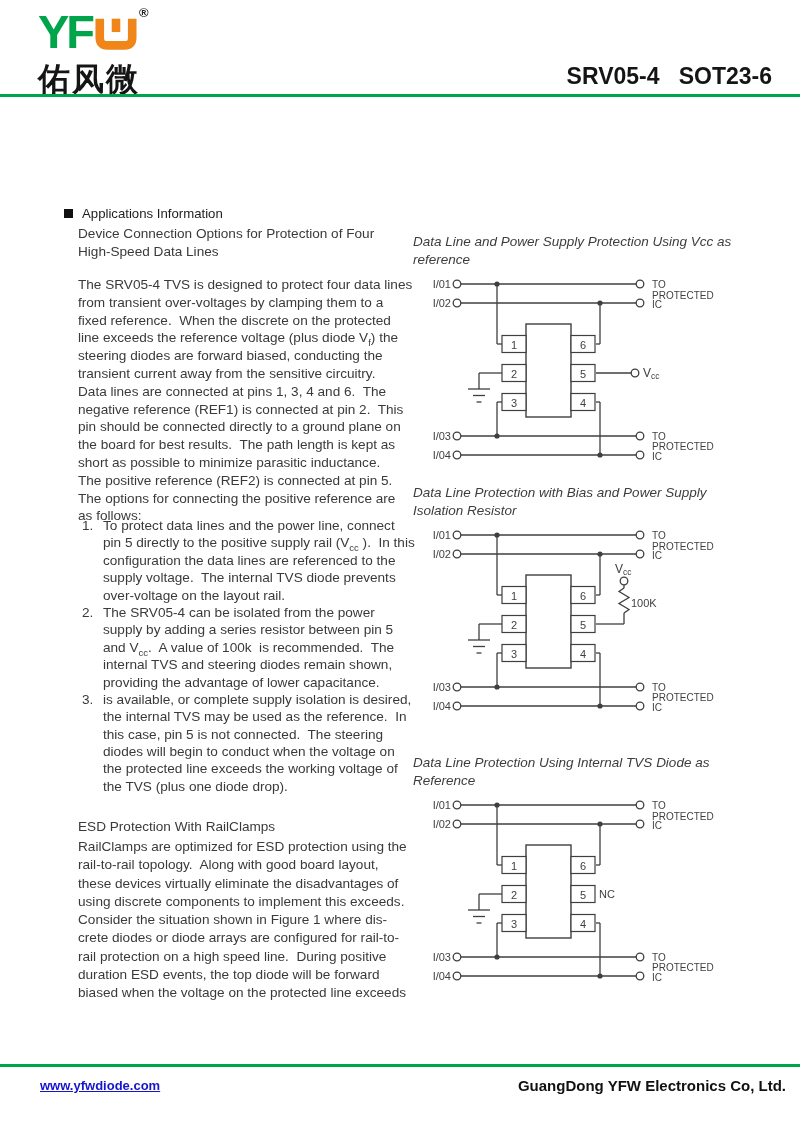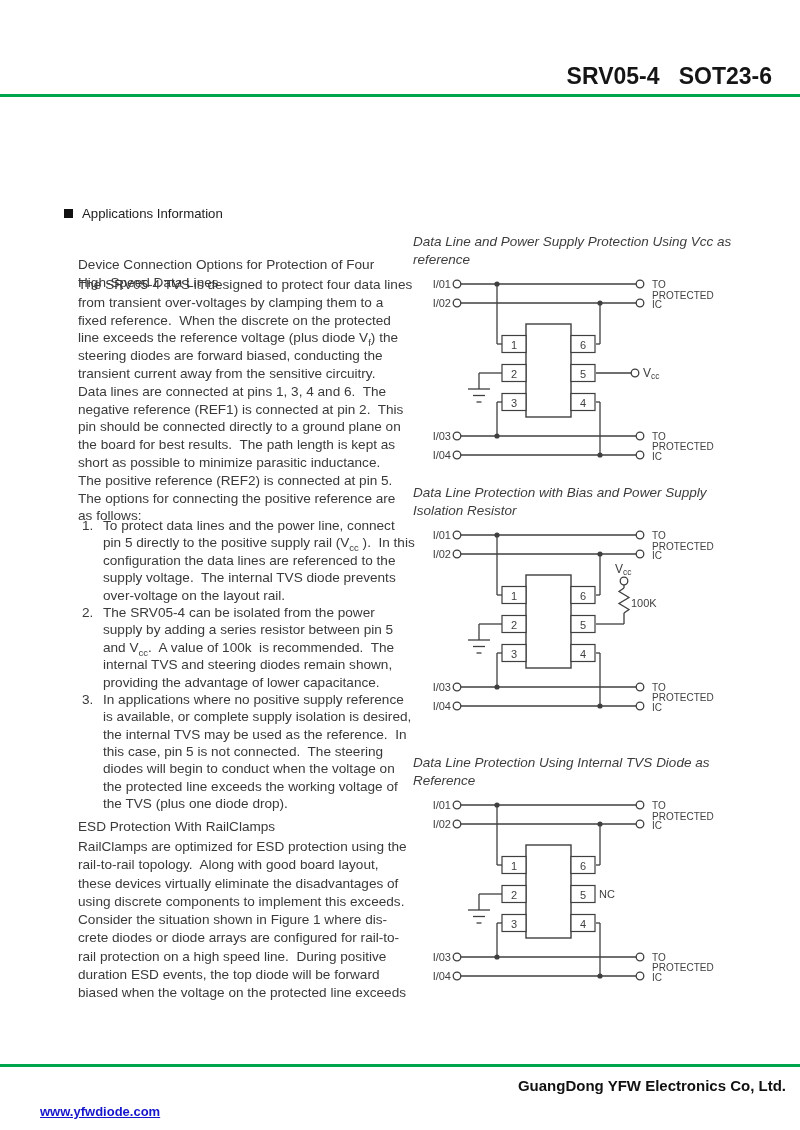--- a/index.html
+++ b/index.html
@@ -18,44 +18,55 @@
   .rule-top{position:absolute;left:0;top:94px;width:800px;height:3px;background:var(--green);}
   
   .abs{position:absolute;}
   .sec-head{left:64px;top:206px;display:flex;align-items:center;gap:9px;font-size:13.2px;color:#1d1d1d;}
   .sq{width:9px;height:9px;background:#111;flex:none;}
   .blk{left:78px;width:352px;font-size:13.6px;}
   .tx .ln{white-space:pre;line-height:17.8px;height:17.8px;}
   .tight .ln{line-height:17.4px;height:17.4px;}
   .wide .ln{line-height:18.3px;height:18.3px;}
   .ln sub{font-size:9.5px;}
-  .subhead{top:256px;line-height:18.5px;}
+  .subhead{top:225px;line-height:18.5px;}
   .para1{top:276px;}
   .list{left:82px;top:517px;width:348px;font-size:13.6px;}
   .li{display:flex;}
   .li .num{width:21px;flex:none;line-height:17.4px;}
   .esd-head{top:819px;font-size:13.6px;}
   .esd-para{top:838px;}
   
   .fig{position:absolute;left:413px;width:380px;}
   .fig-cap{font-size:13.5px;line-height:19px;color:#3d3d3d;font-style:italic;}
   .fig svg{display:block;margin-top:3px;margin-left:2px;}
   .f1{top:233px;} .f2{top:484px;} .f3{top:754px;}
   
   .rule-bot{position:absolute;left:0;top:1064px;width:800px;height:3px;background:var(--green);}
-  .site{position:absolute;left:40px;top:1104px;font-size:13px;font-weight:bold;color:var(--link);
+  .site{position:absolute;left:40px;top:1078px;font-size:13px;font-weight:bold;color:var(--link);
         text-decoration:underline;cursor:pointer;}
   .pageno{position:absolute;left:0;top:1135px;width:800px;text-align:center;font-size:12.5px;color:#a16207;}
   .company{position:absolute;right:14px;top:1077px;font-size:15px;font-weight:bold;color:#111;}
 </style>
 </head>
 <body>
 
 <div class="page">
 
+  <div class="logo">
+    <div class="logo-top">
+      <span class="logo-yf">YF</span>
+      <svg class="logo-w" width="42" height="36" viewBox="0 0 44 36">
+        <path d="M5 3 V23 Q5 31 13 31 H31 Q39 31 39 23 V3" fill="none" stroke="#F08619" stroke-width="9"></path>
+        <path d="M22 3 V17" fill="none" stroke="#F08619" stroke-width="9"></path>
+      </svg>
+      <span class="logo-r">®</span>
+    </div>
+    <div class="logo-cn">佑风微</div>
+  </div>
   <div class="doc-title">SRV05-4   SOT23-6</div>
   <div class="rule-top"></div>
 
   <div class="abs sec-head">
     <span class="sq"></span>
     <span>Applications Information</span>
   </div>
 
   <div class="abs blk subhead tx">
       <div class="ln"><span>Device Connection Options for Protection of Four</span></div>
@@ -95,21 +106,20 @@
           <div class="ln"><span>The SRV05-4 can be isolated from the power</span></div>
           <div class="ln"><span>supply by adding a series resistor between pin 5</span></div>
           <div class="ln"><span>and V</span><sub>cc</sub><span>.  A value of 100k  is recommended.  The</span></div>
           <div class="ln"><span>internal TVS and steering diodes remain shown,</span></div>
           <div class="ln"><span>providing the advantage of lower capacitance.</span></div>
         </div>
     </div>
     <div class="li">
       <div class="num">3.</div>
       <div class="tx tight">
-          <div class="ln"><span>In applications where no positive supply reference</span></div>
           <div class="ln"><span>is available, or complete supply isolation is desired,</span></div>
           <div class="ln"><span>the internal TVS may be used as the reference.  In</span></div>
           <div class="ln"><span>this case, pin 5 is not connected.  The steering</span></div>
           <div class="ln"><span>diodes will begin to conduct when the voltage on</span></div>
           <div class="ln"><span>the protected line exceeds the working voltage of</span></div>
           <div class="ln"><span>the TVS (plus one diode drop).</span></div>
         </div>
     </div>
   </div>
 

